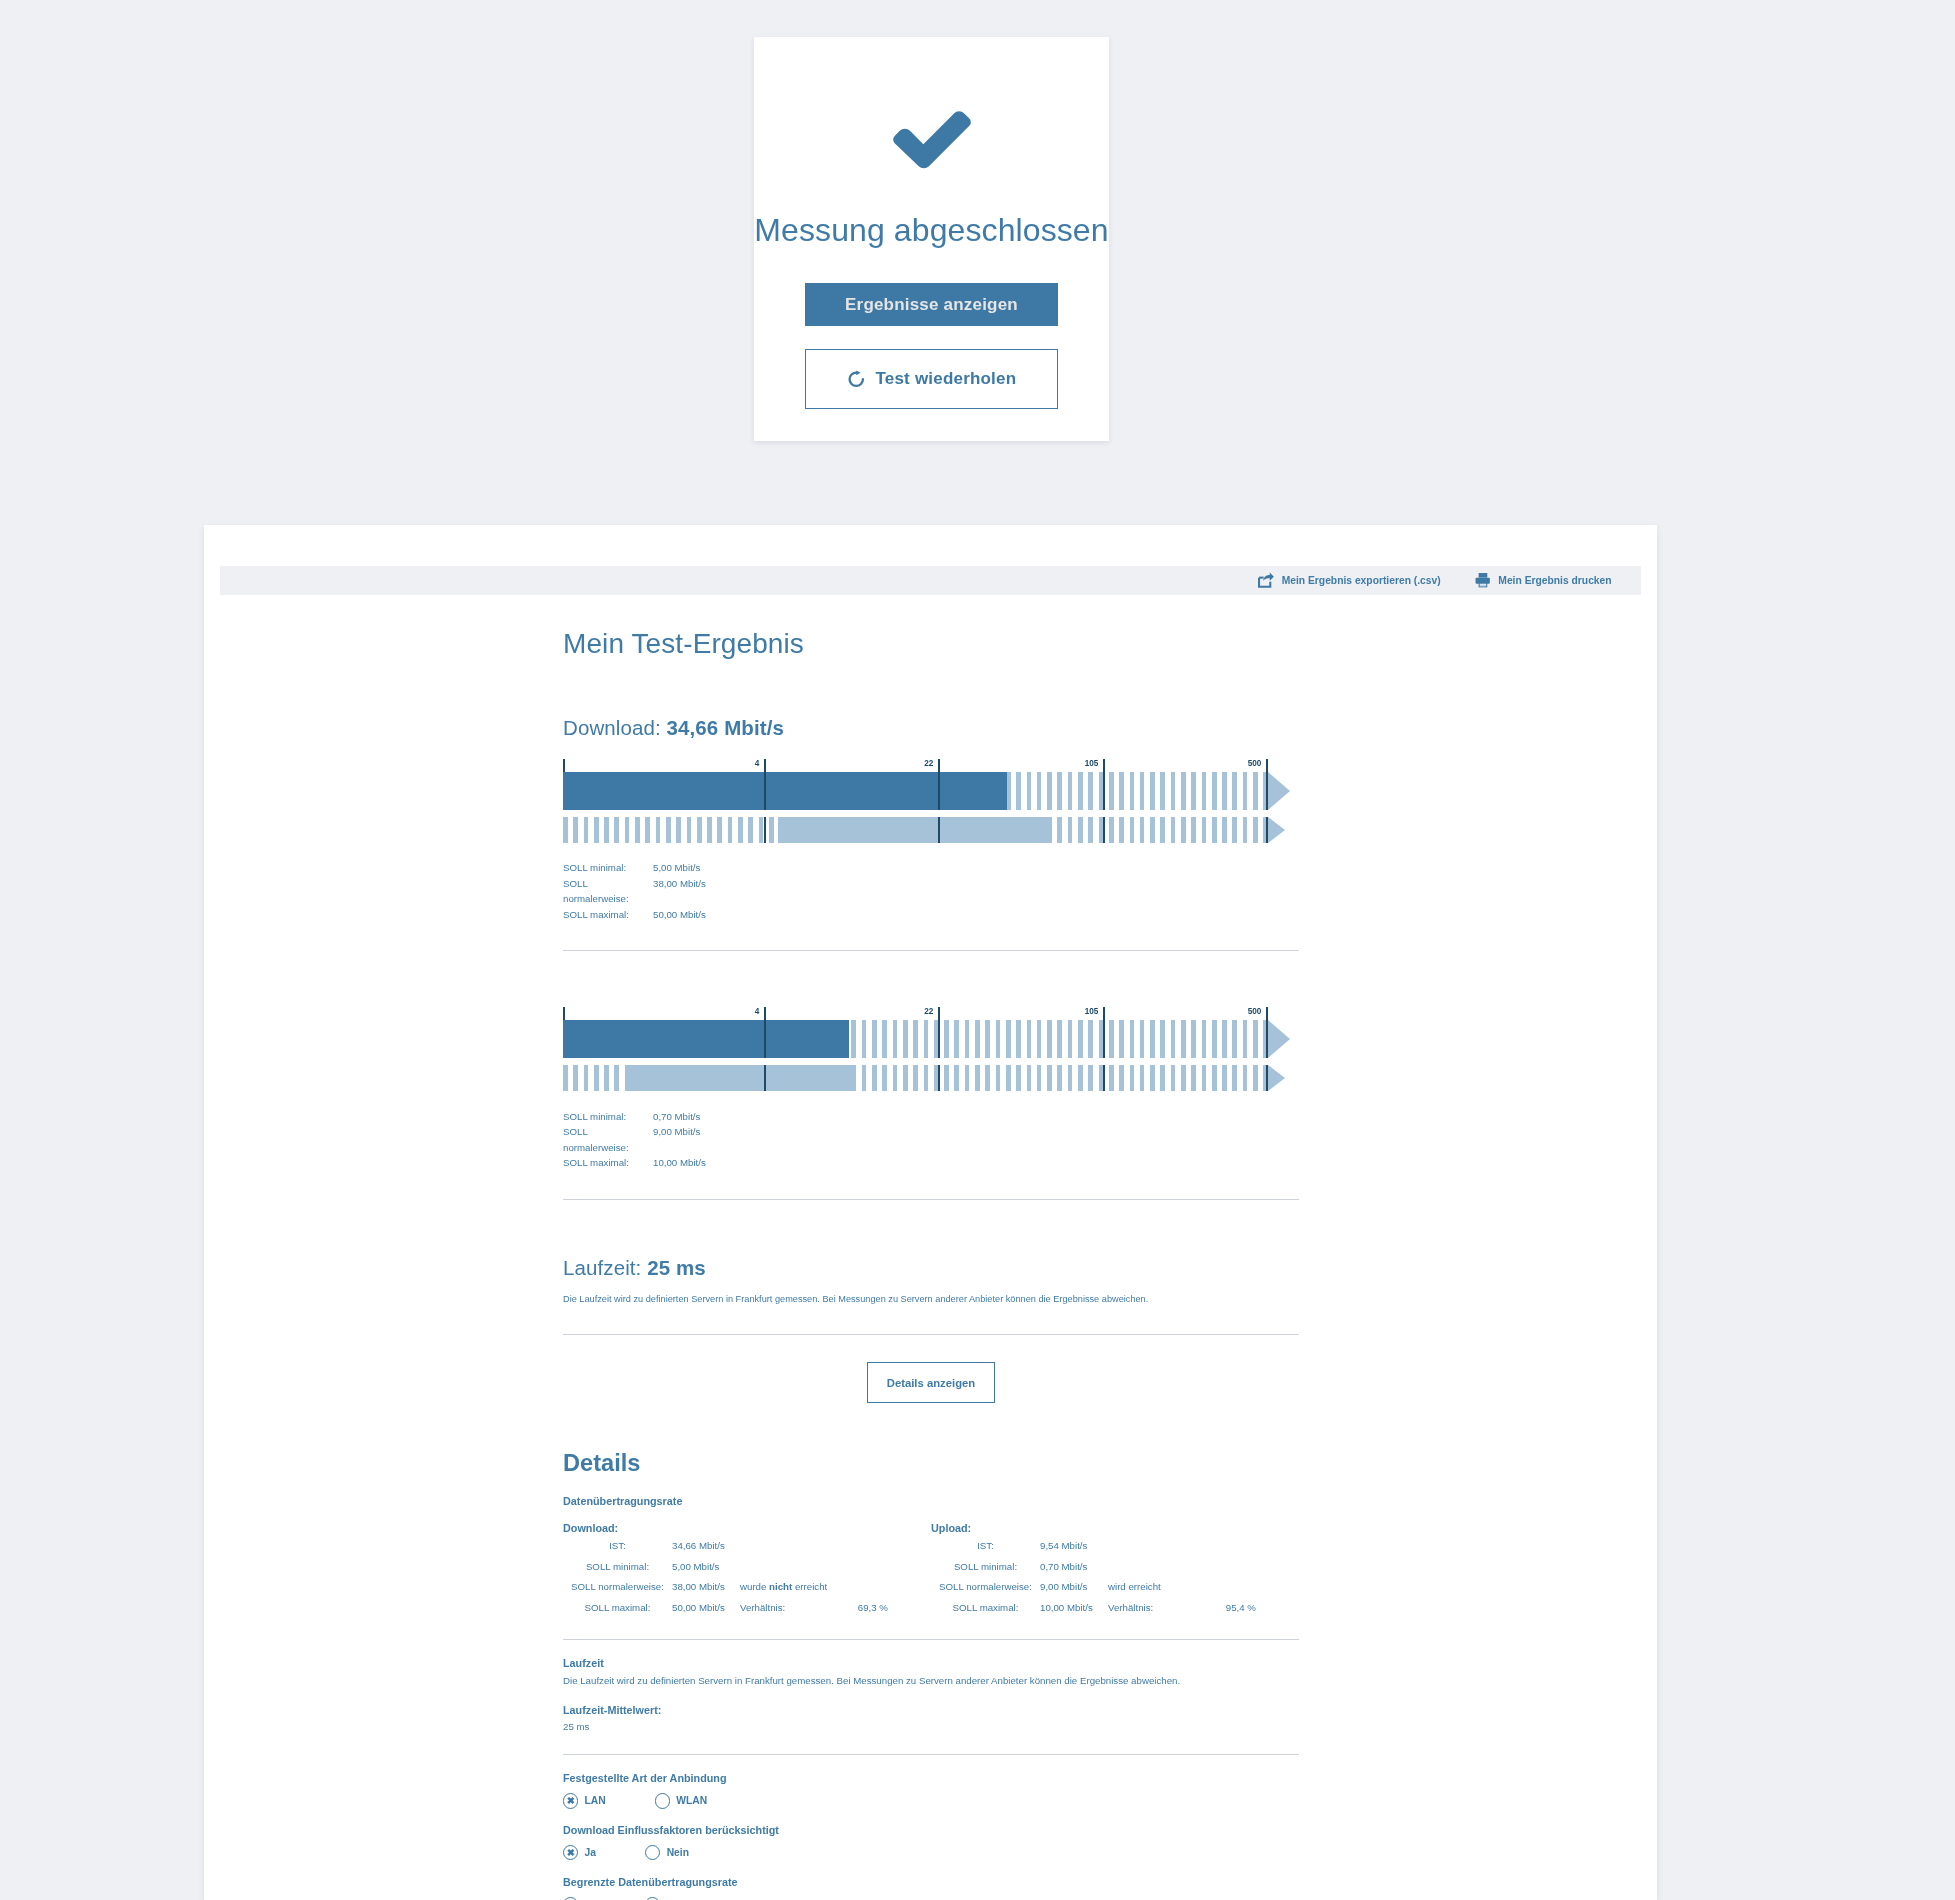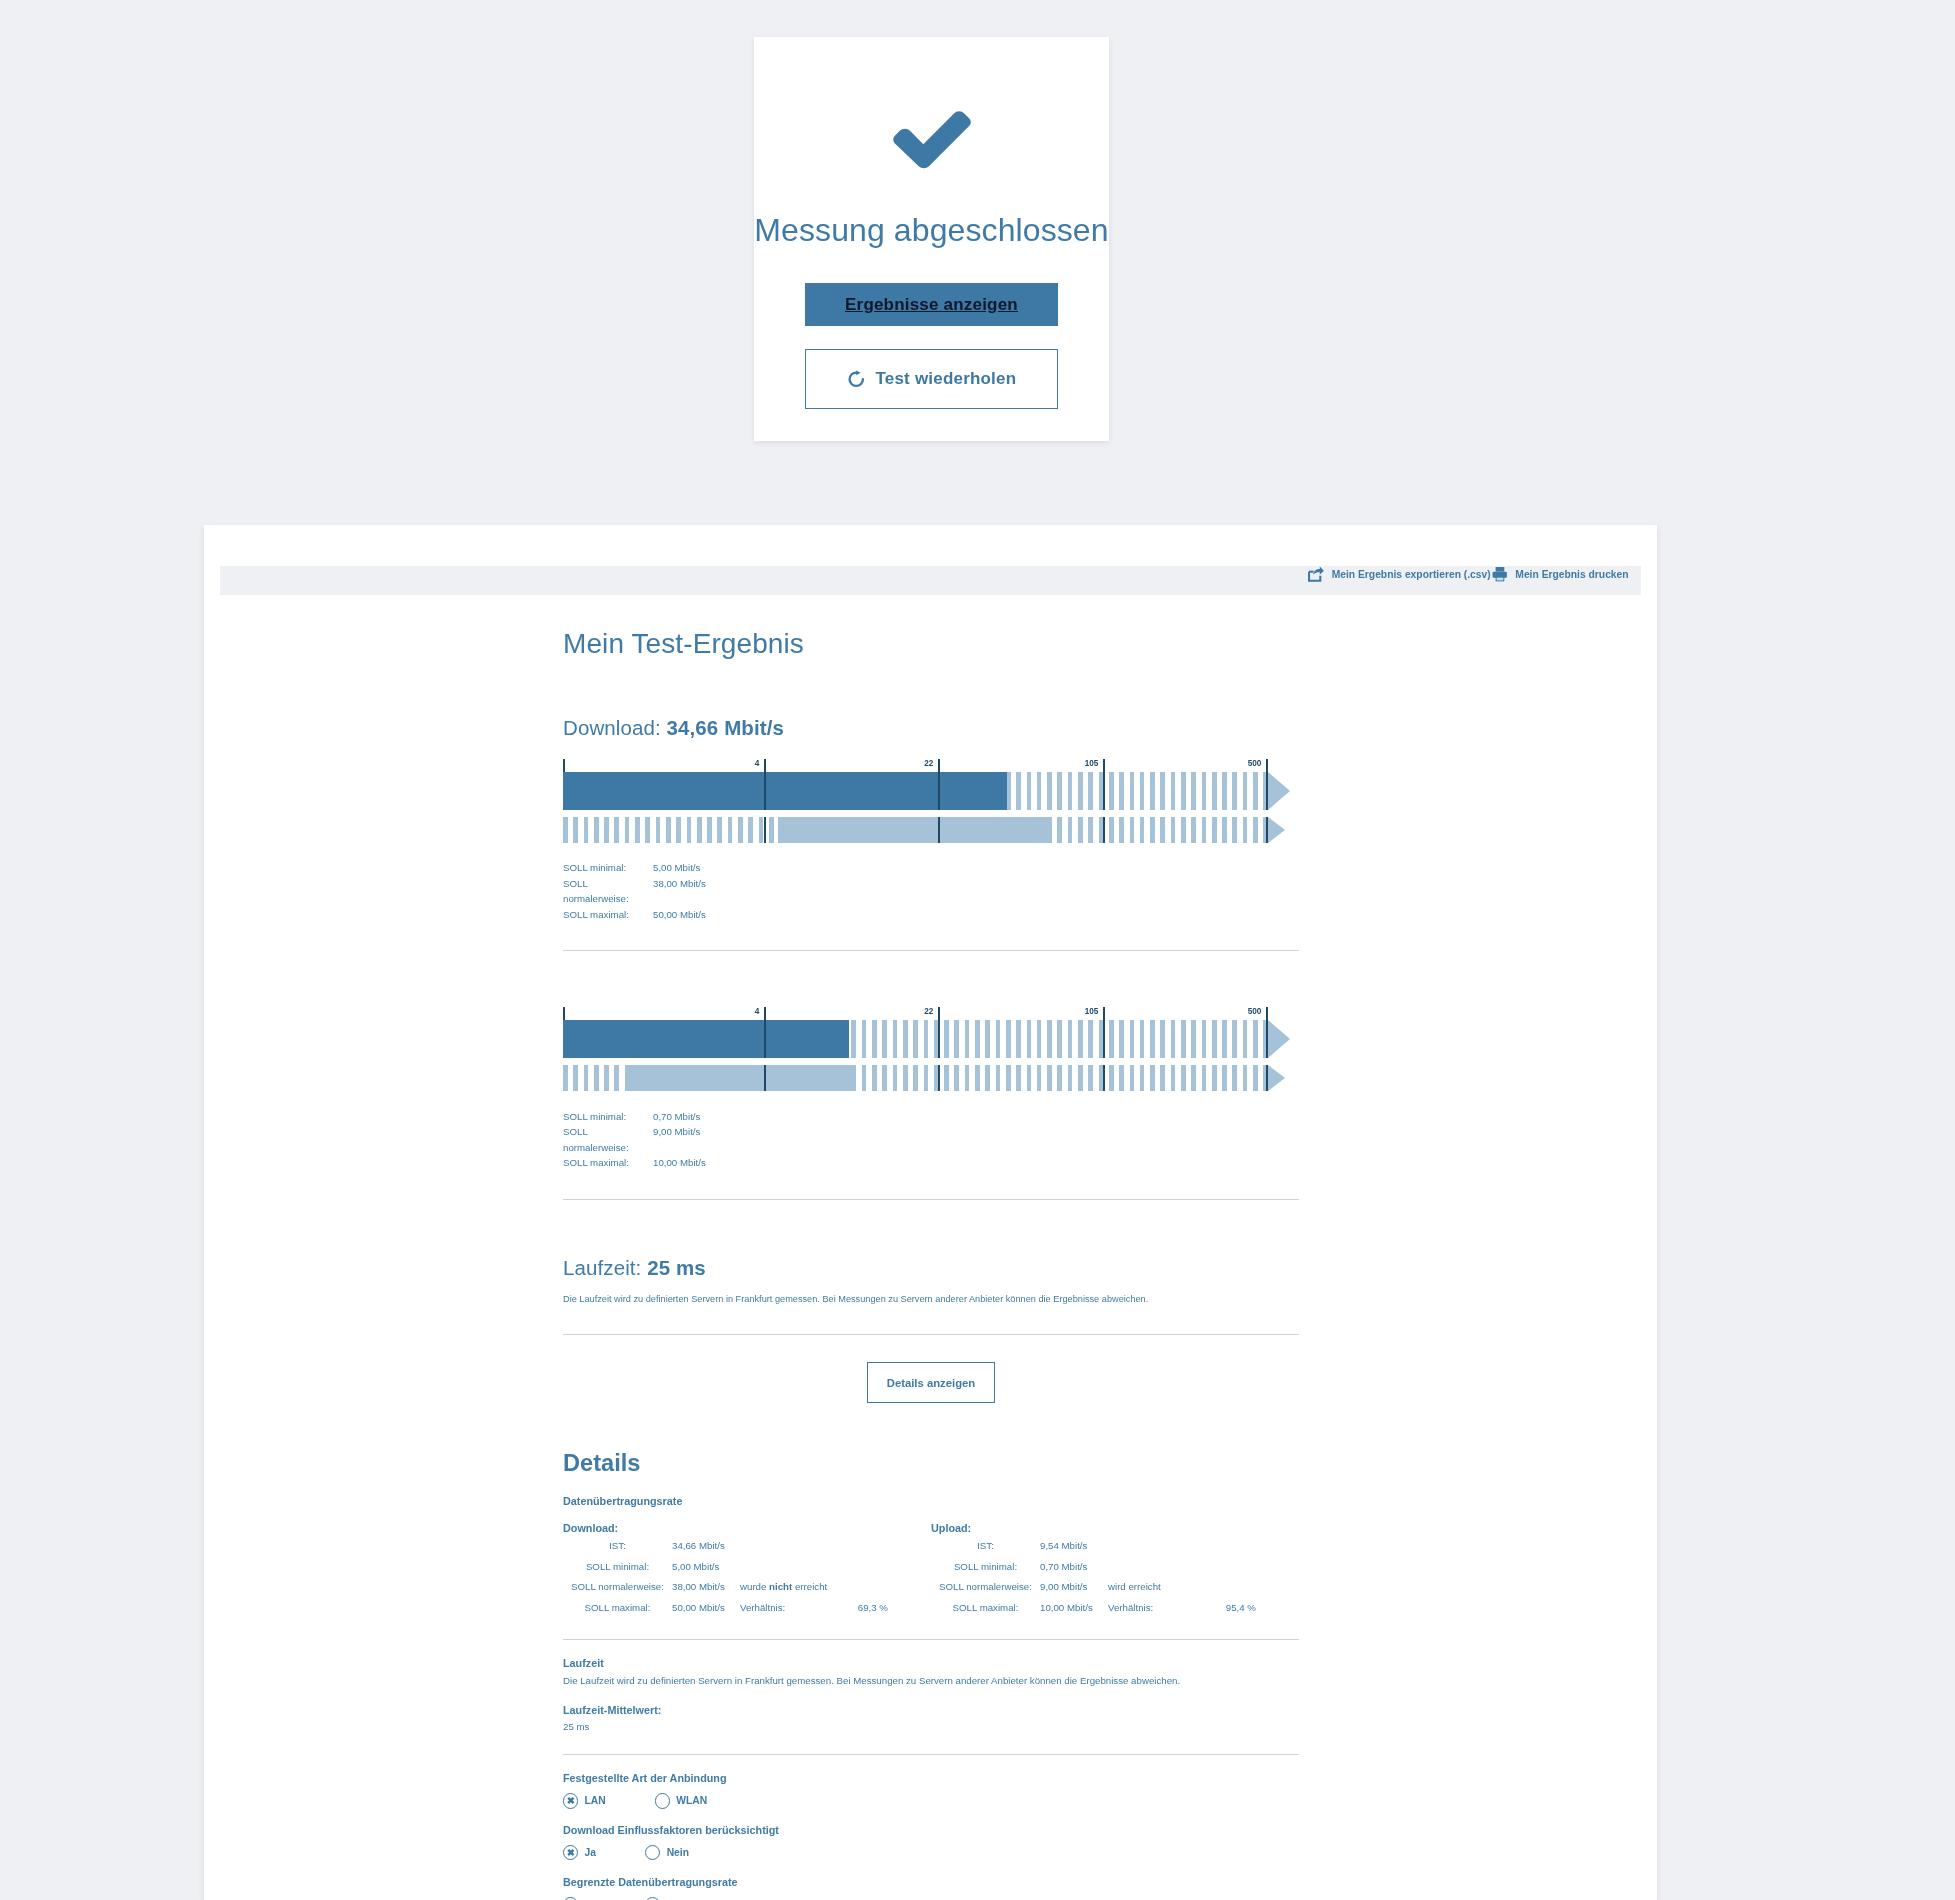--- a/index.html
+++ b/index.html
@@ -30,43 +30,43 @@
   .check-wrap{margin-top:66px;display:flex;justify-content:center;}
   .check-svg{width:88px;height:68px;display:block;}
   .top-title{
     margin-top:42px;text-align:center;
     font-size:32px;line-height:1.1;font-weight:400;
     color:var(--brand-text);letter-spacing:0.1px;
   }
   .top-buttons{margin-top:35px;padding:0 51px;}
   .btn-primary{
     display:block;width:100%;height:43px;border:none;cursor:pointer;
-    background:var(--brand);color:#0f172a;
+    background:var(--brand);color:#e5e5e5;
     font-family:"Liberation Sans", sans-serif;
-    font-size:17px;font-weight:700;letter-spacing:0.2px;text-decoration:underline;
+    font-size:17px;font-weight:700;letter-spacing:0.2px;
   }
   .btn-outline{
     display:flex;align-items:center;justify-content:center;gap:10.3px;
     width:100%;height:60px;margin-top:22.6px;cursor:pointer;
     background:#fff;border:1.5px solid var(--brand);
     color:var(--brand);font-size:17px;font-weight:700;letter-spacing:0.2px;
     font-family:"Liberation Sans", sans-serif;
   }
   .refresh-ico{width:18.5px;height:18.5px;display:block;}
 
   
   .panel{
     position:absolute;left:204px;top:525px;width:1453px;height:1376px;
     background:#fff;box-shadow:0 1.5px 6.2px rgba(40,50,70,.10);
   }
   .toolbar{
     position:absolute;left:16.4px;top:41px;right:16.4px;height:29px;
     background:var(--toolbar-bg);
-    display:flex;align-items:flex-start;justify-content:flex-end;
-    padding-right:12px;
+    display:flex;align-items:center;justify-content:flex-end;gap:33px;
+    padding-right:29px;
   }
   .tool-item{display:flex;align-items:center;gap:7.2px;cursor:pointer;}
   .tool-item span{
     font-size:10.3px;font-weight:700;color:var(--brand-text);white-space:nowrap;
   }
   .tool-ico{width:17.4px;height:16.4px;display:block;flex:0 0 auto;}
 
   .content{position:absolute;left:359px;top:103px;width:736px;}
 
   h1.page-title{

